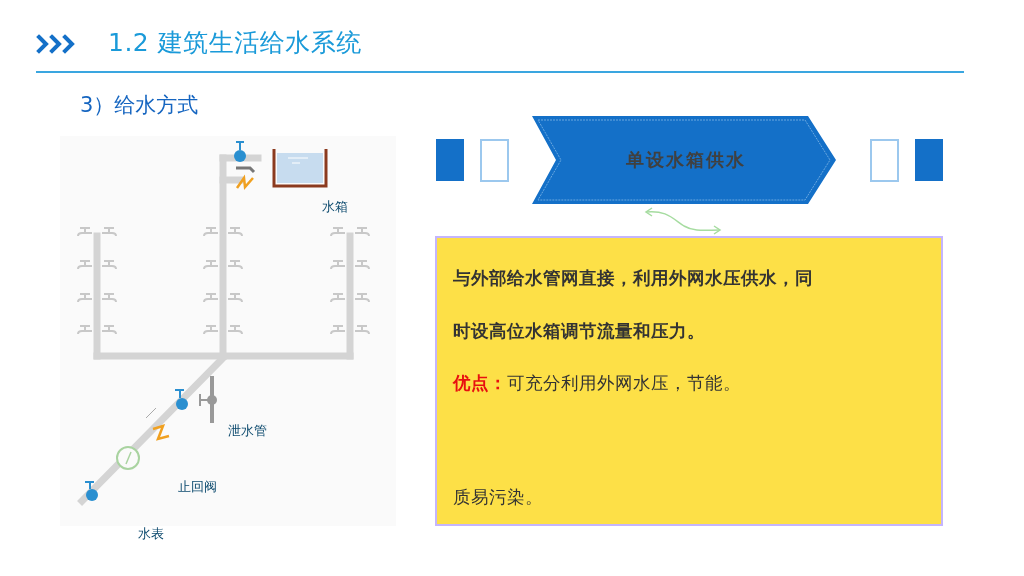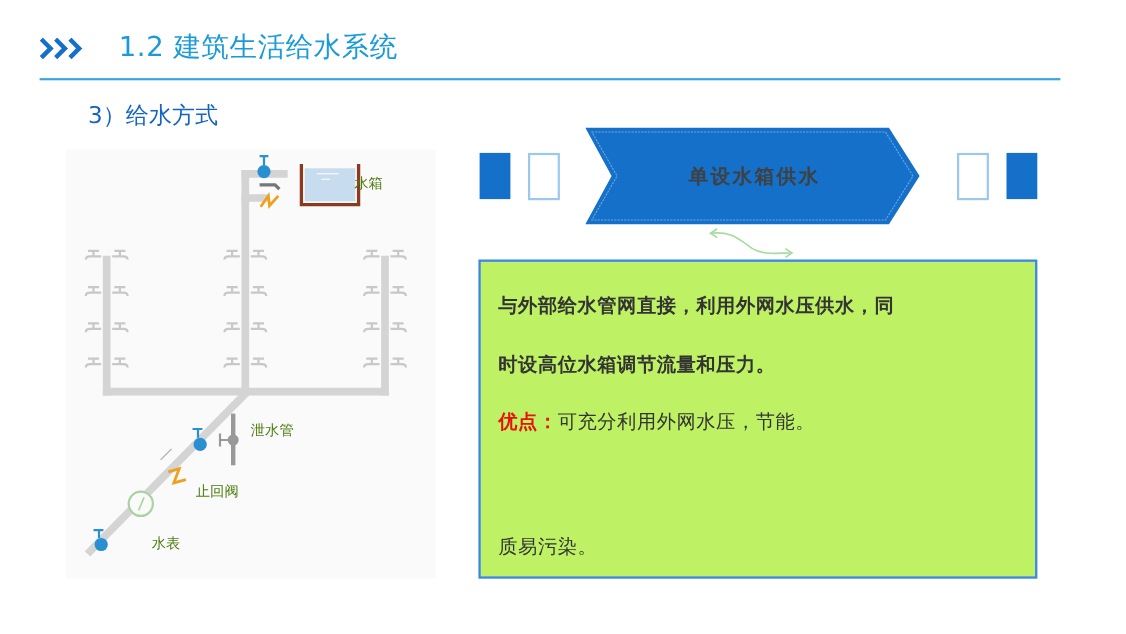--- a/index.html
+++ b/index.html
@@ -2,28 +2,28 @@
 <html><head>
 <meta charset="utf-8">
 <style>
   html,body{margin:0;padding:0;}
   body{width:1024px;height:576px;background:#fff;position:relative;overflow:hidden;font-family:"DejaVu Sans","Liberation Sans",sans-serif;}
   .hdr-arrows{position:absolute;left:36px;top:34px;width:44px;height:20px;}
   .hdr-title{position:absolute;left:108px;top:26px;font-size:25px;color:#1a9ad9;letter-spacing:0.5px;white-space:nowrap;}
   .hdr-line{position:absolute;left:36px;top:71px;width:928px;height:2px;background:#3aa6e0;}
   .sub-title{position:absolute;left:80px;top:91px;font-size:21px;font-weight:normal;color:#1565c0;white-space:nowrap;}
   .diagram{position:absolute;left:60px;top:136px;width:336px;height:390px;background:#fafafa;}
-  .lbl{position:absolute;font-size:13px;color:#4d7c0f;white-space:nowrap;}
+  .lbl{position:absolute;font-size:13px;color:#0c4a6e;white-space:nowrap;margin-top:40px;}
   .sq{position:absolute;box-sizing:border-box;}
   .sq.fill{background:#1470c8;}
   .sq.out{border:2px solid #9cc8ee;background:#fff;}
   .banner{position:absolute;left:532px;top:116px;width:308px;height:88px;}
   .banner-text{position:absolute;left:532px;top:116px;width:308px;height:88px;display:flex;align-items:center;justify-content:center;color:#404040;font-size:18px;font-weight:bold;letter-spacing:2px;}
   .squiggle{position:absolute;left:642px;top:206px;width:82px;height:30px;}
-  .box{position:absolute;left:435px;top:236px;width:508px;height:290px;border:2px solid #3b82f6;box-sizing:border-box;background:#bef264;padding-left:16px;}
+  .box{position:absolute;left:435px;top:236px;width:508px;height:290px;border:2px solid #c4b5fd;box-sizing:border-box;background:#fde047;padding-left:16px;}
   .p{position:absolute;left:16px;font-size:17.5px;color:#333;white-space:nowrap;letter-spacing:0.5px;}
   .p.bold{font-weight:bold;color:#333;}
   .red{color:#e81010;font-weight:bold;}
 </style>
 </head>
 <body>
 
 <svg class="hdr-arrows" viewBox="0 0 44 20">
   <g fill="none" stroke="#1470c8" stroke-width="4" stroke-linecap="square">
     <polyline points="3,3 10,10 3,17"></polyline>

